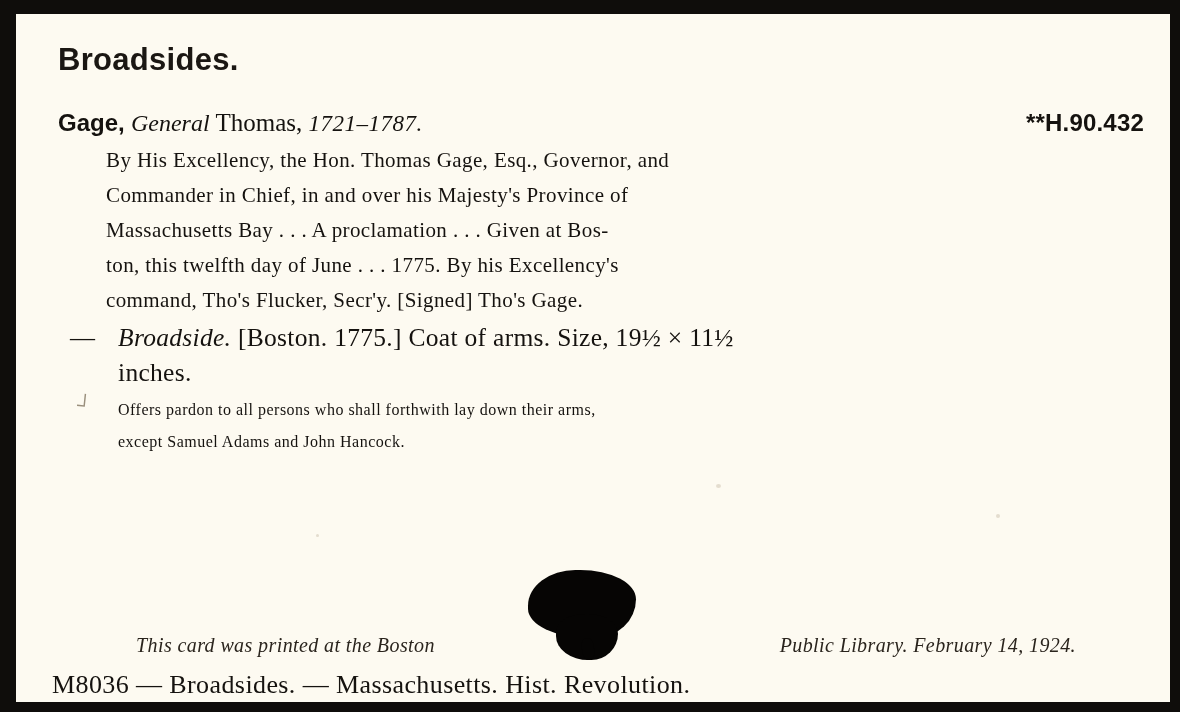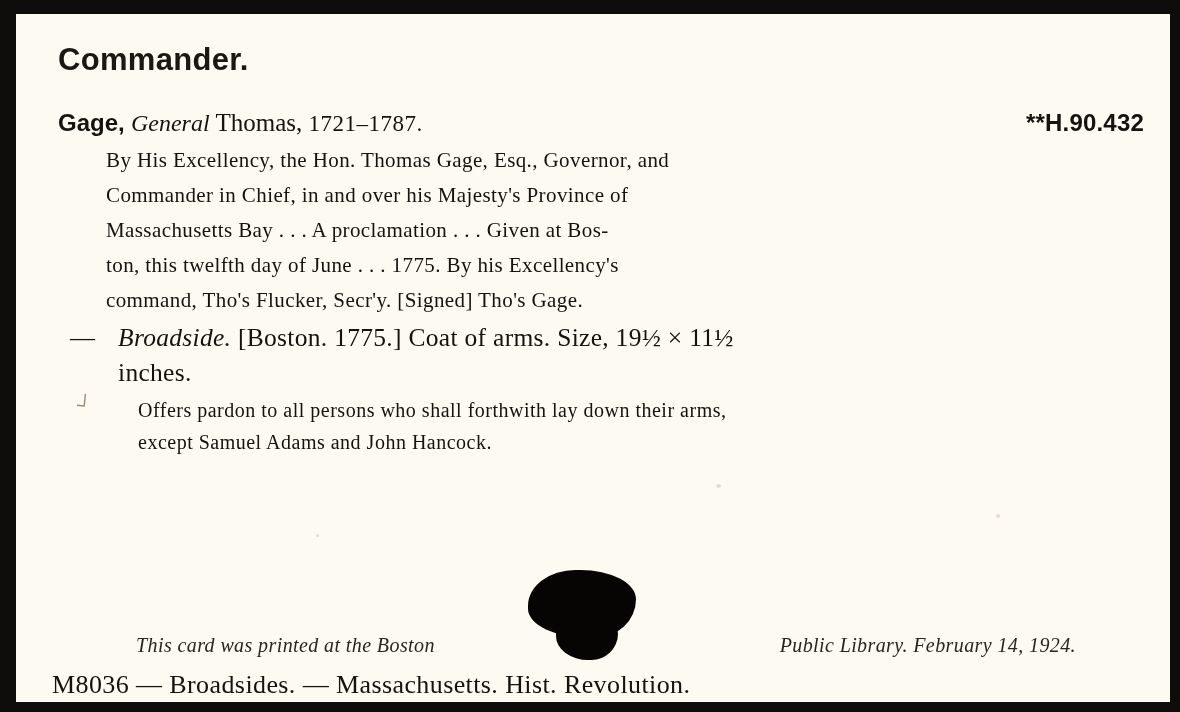--- a/index.html
+++ b/index.html
@@ -73,20 +73,21 @@
   }
   .author-rank {
     font-style: italic;
     font-family: "Liberation Serif", serif;
     font-size: 24px;
   }
   .author-given {
     font-size: 25px;
   }
   .author-dates {
+    font-style: italic;
     font-size: 23px;
     letter-spacing: 0.5px;
   }
   .callno {
     position: absolute;
     right: 4px;
     top: 0;
     font-family: "Liberation Sans", sans-serif;
     font-weight: bold;
     font-size: 24px;
@@ -122,22 +123,22 @@
   }
   .dash-body {
     margin-left: 60px;
     width: 1000px;
   }
   .dash-body .l { display: block; white-space: nowrap; }
   .ital { font-style: italic; }
 
   .note {
     margin-top: 4px;
-    margin-left: 80px;
-    font-size: 20px;
+    margin-left: 60px;
+    font-size: 16px;
     line-height: 32px;
     letter-spacing: 0.5px;
     width: 1000px;
   }
   .note .l { display: block; white-space: nowrap; }
 
   .pencil {
     position: absolute;
     left: 60px;
     top: 380px;
@@ -214,21 +215,21 @@
 
 <div id="card">
 
   <div class="edge edge-top"></div>
   <div class="edge edge-bottom"></div>
   <div class="edge edge-left"></div>
   <div class="edge edge-right"></div>
 
   <div class="paper">
 
-    <div class="heading">Commander.</div>
+    <div class="heading">Broadsides.</div>
 
     <div class="entry">
 
       <div class="author-line">
         <span class="author-name">Gage,</span>
         <span class="author-rank">General</span>
         <span class="author-given">Thomas,</span>
         <span class="author-dates">1721–1787.</span>
         <span class="callno">**H.90.432</span>
       </div>

